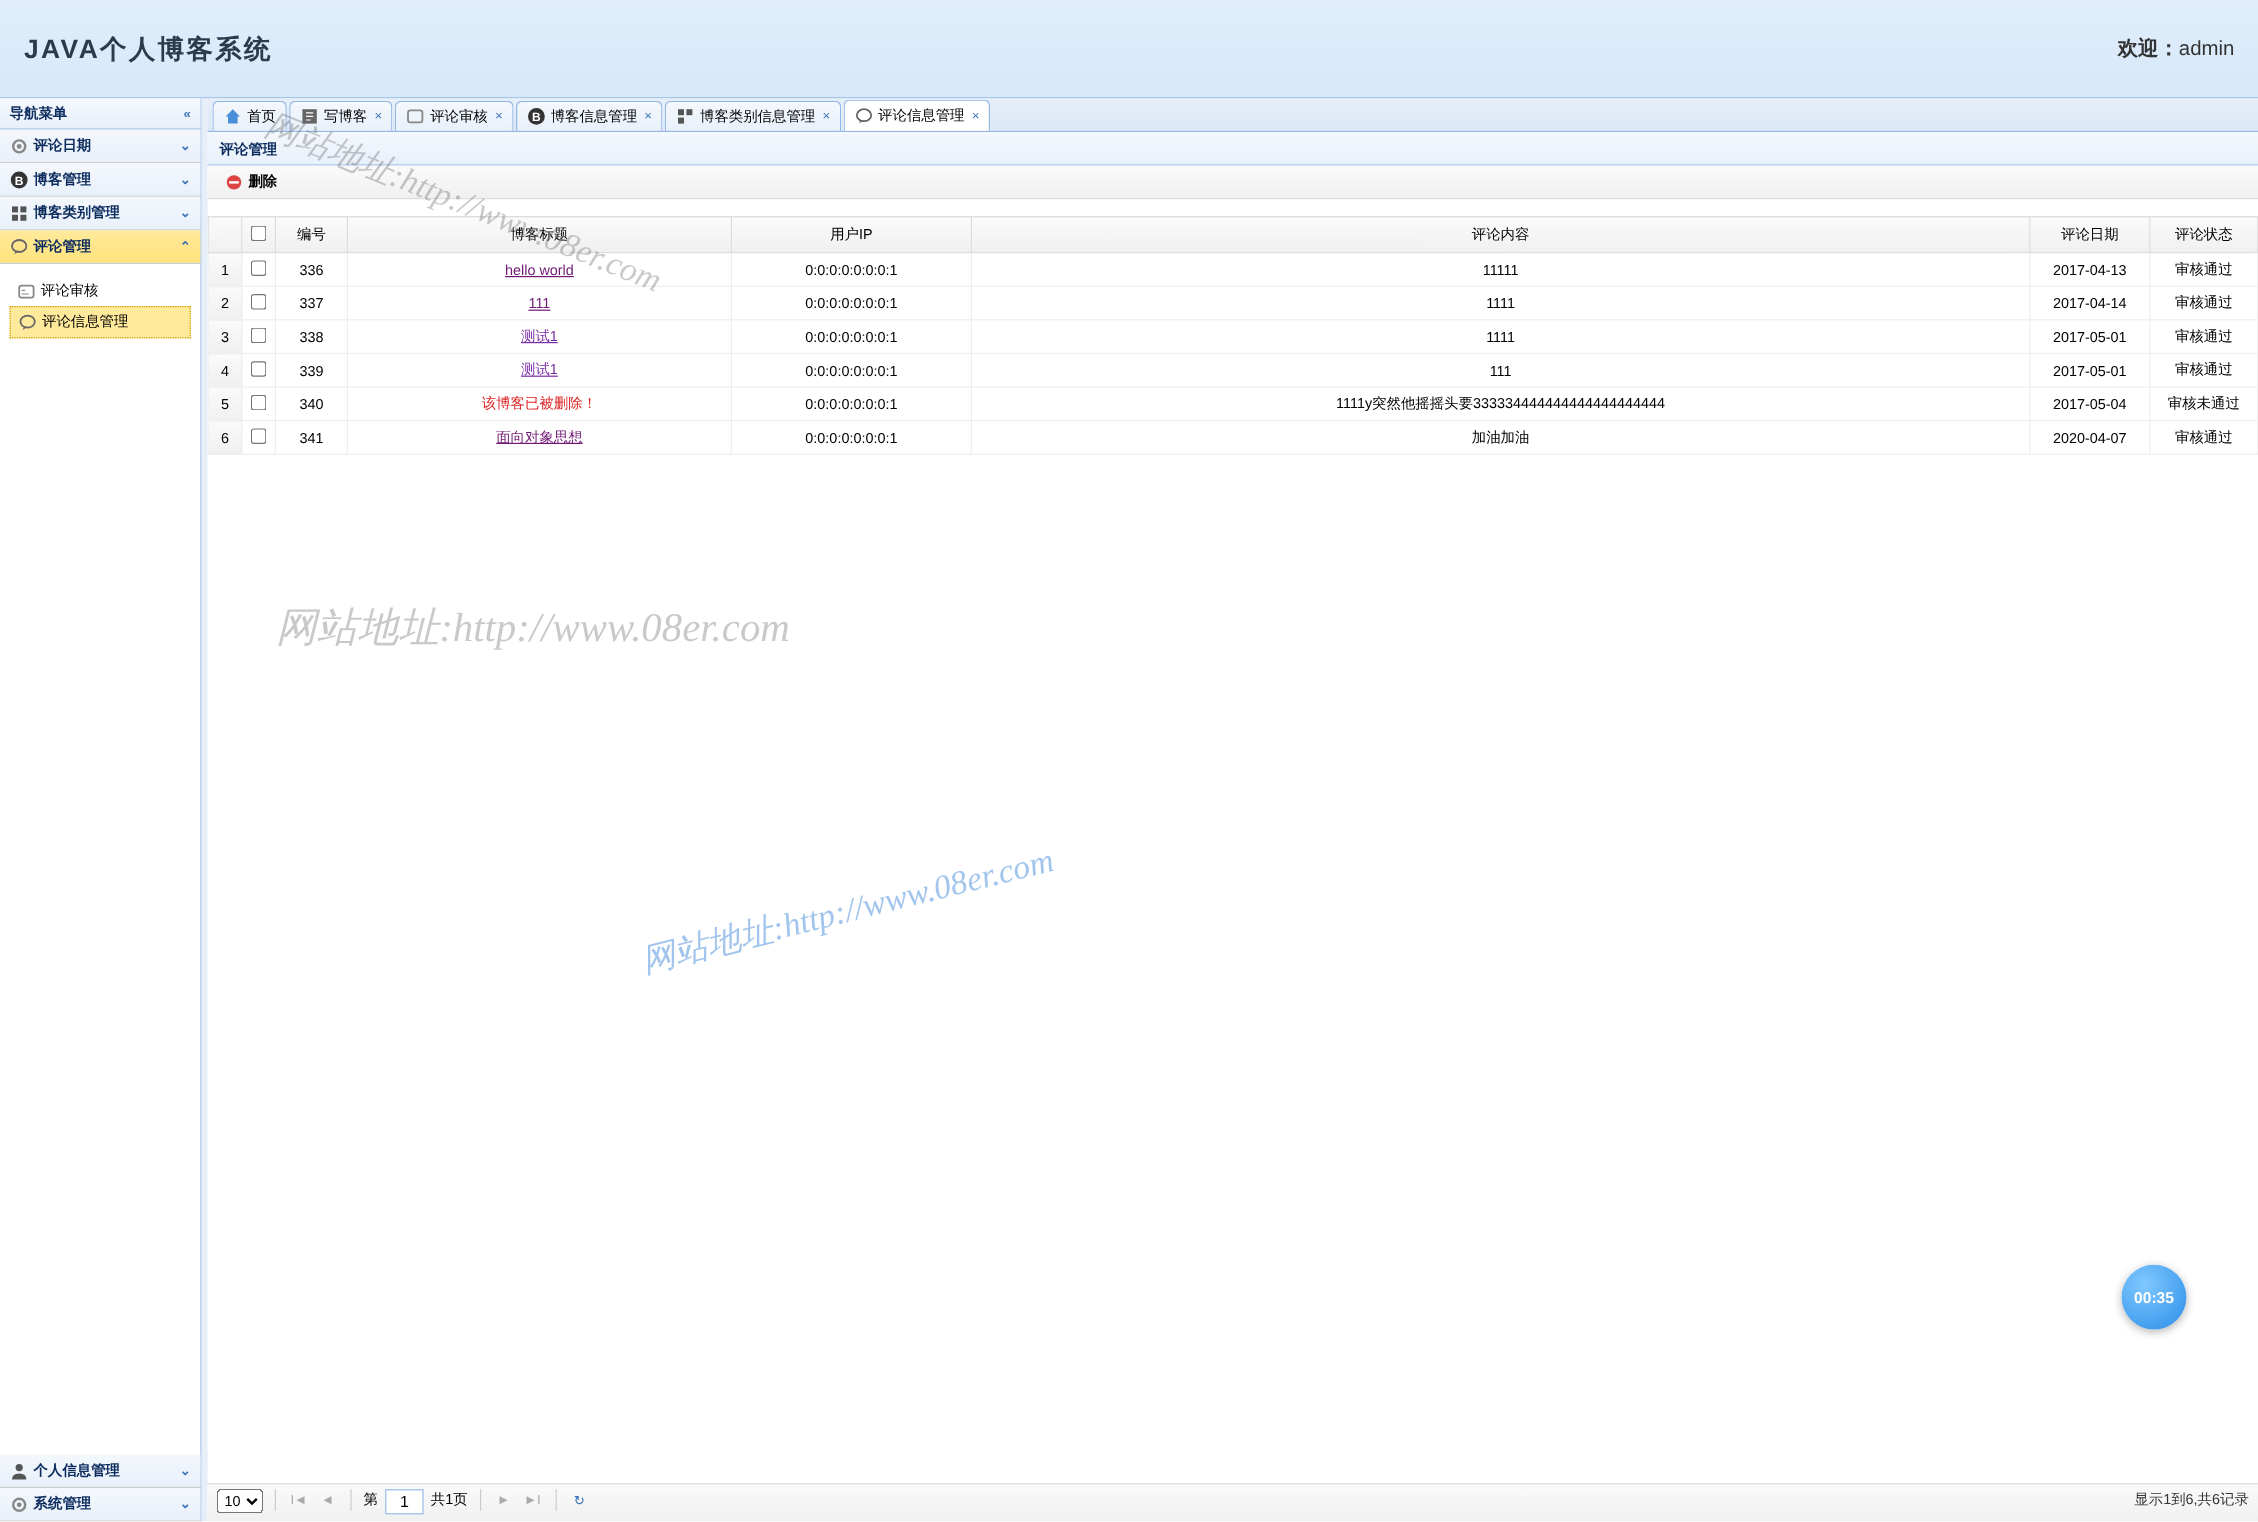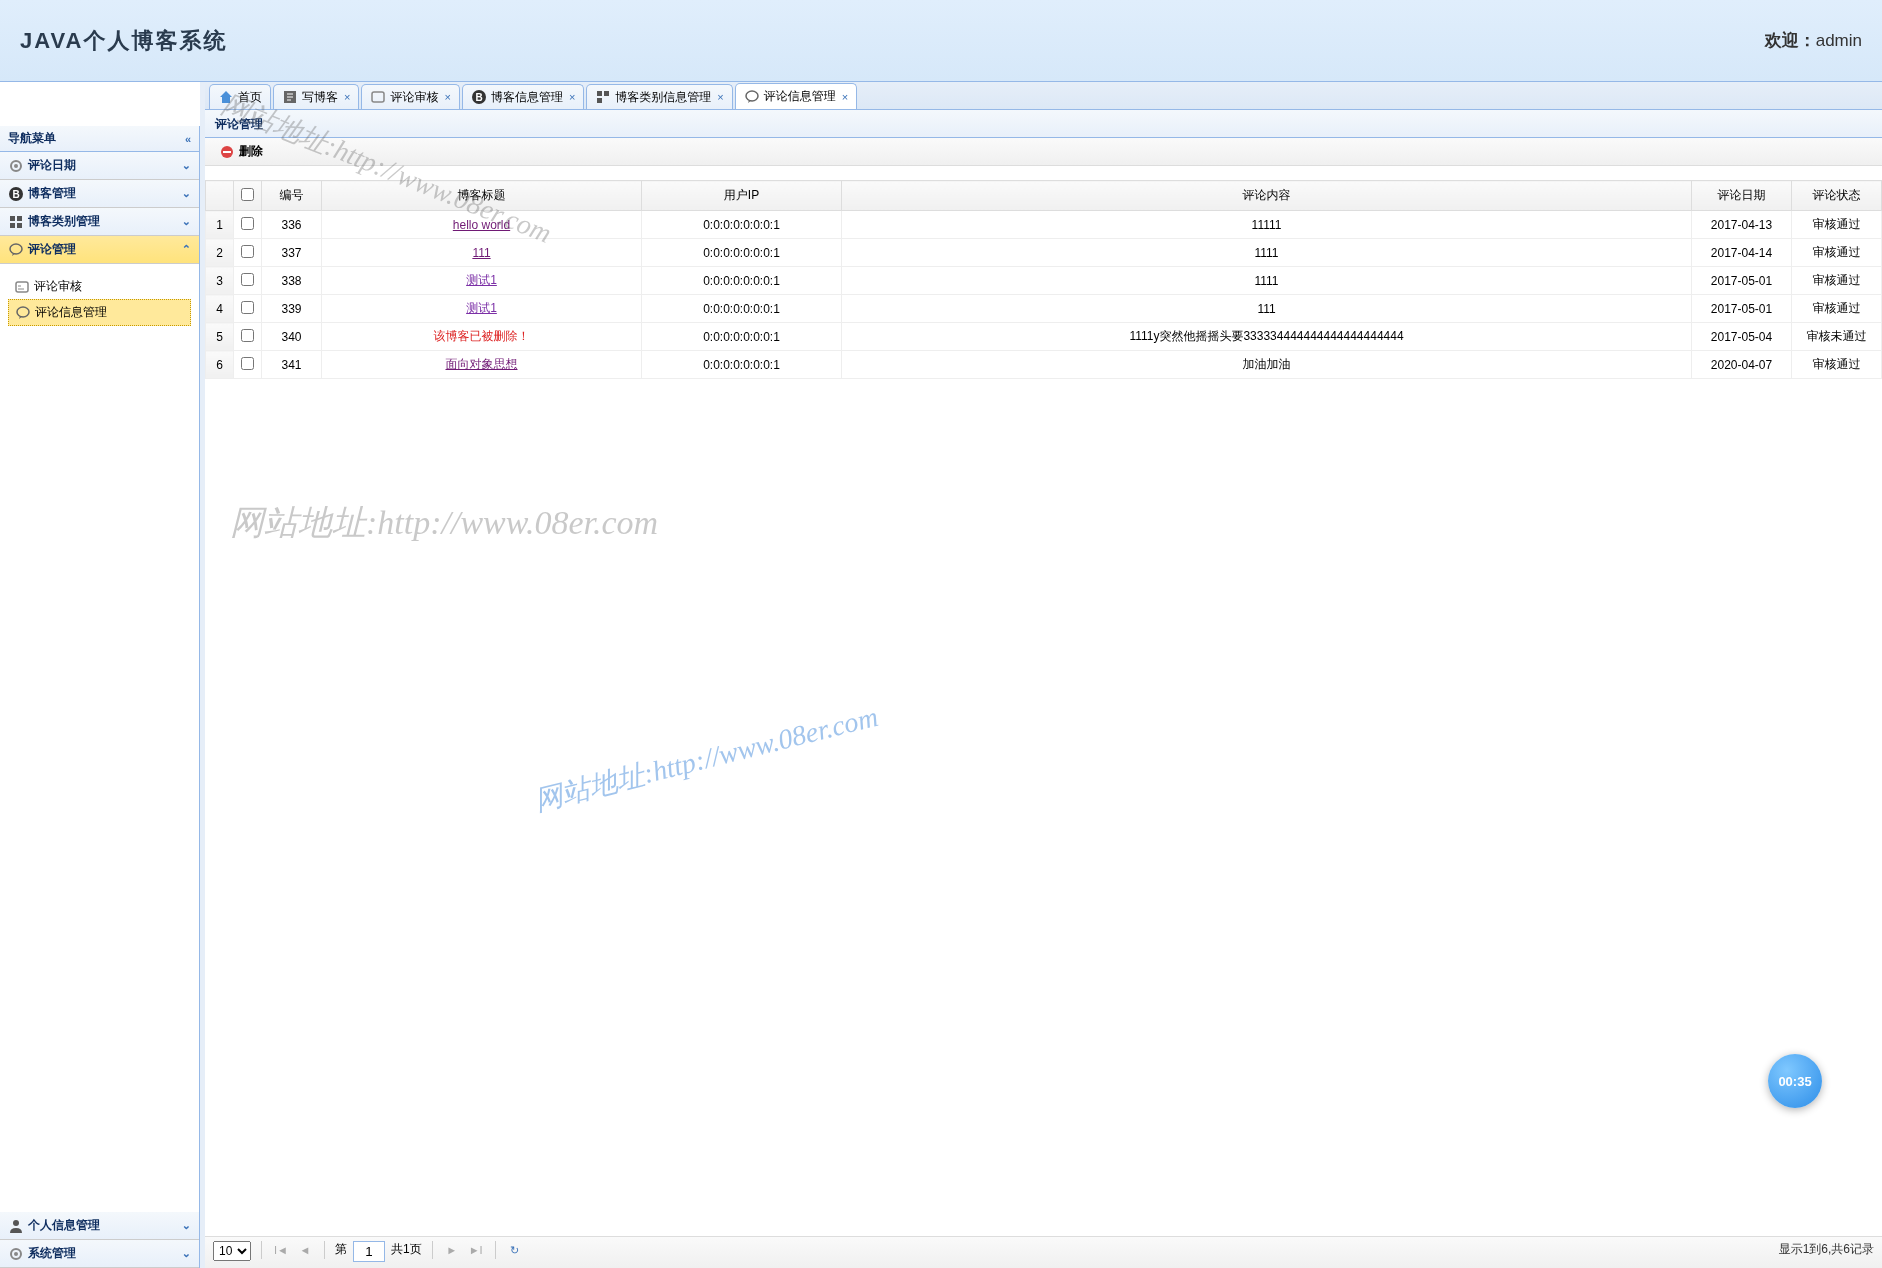--- a/index.html
+++ b/index.html
@@ -5,21 +5,21 @@
     * { margin: 0; padding: 0; box-sizing: border-box; }
     body { font-family: Arial, "Microsoft YaHei", sans-serif; font-size: 12px; background: #fff; overflow: hidden; }
     
     .header { height: 82px; background: linear-gradient(#e0eefc, #d6e8f9); border-bottom: 1px solid #95b8e7; display: flex; align-items: center; justify-content: space-between; padding: 0 20px; }
     .logo { font-size: 22px; font-weight: bold; color: #2a3b4e; font-family: "SimHei", sans-serif; letter-spacing: 2px; }
     .welcome { font-size: 17px; color: #333; }
     .welcome b { font-weight: bold; }
     
     .main { display: flex; height: calc(100vh - 82px); }
     
-    .sidebar { width: 200px; border-right: 1px solid #95b8e7; display: flex; flex-direction: column; background: #fff; margin-top: 44px; }
+    .sidebar { width: 168px; border-right: 1px solid #95b8e7; display: flex; flex-direction: column; background: #fff; }
     .nav-title { background: linear-gradient(#f4f8fc, #e8f0fa); border-bottom: 1px solid #95b8e7; padding: 4px 8px; font-weight: bold; color: #0e2d5f; display: flex; justify-content: space-between; align-items: center; font-size: 12px; height: 26px; }
     .collapse-icon { color: #3b72b8; font-size: 11px; cursor: pointer; }
     
     .accordion-header { background: linear-gradient(#f4f8fc, #e8f0fa); border-bottom: 1px solid #ccc; padding: 5px 8px; font-weight: bold; color: #0e2d5f; display: flex; justify-content: space-between; align-items: center; cursor: pointer; height: 28px; }
     .accordion-header.active { background: linear-gradient(#ffe99b, #ffe37c); }
     .accordion-header .icon { margin-right: 4px; display: inline-block; width: 16px; height: 16px; vertical-align: middle; }
     .chevron { color: #3b72b8; font-size: 11px; }
     .chevron.up { color: #3b72b8; }
     
     .accordion-content { flex: 1; padding: 10px 8px; overflow-y: auto; }

